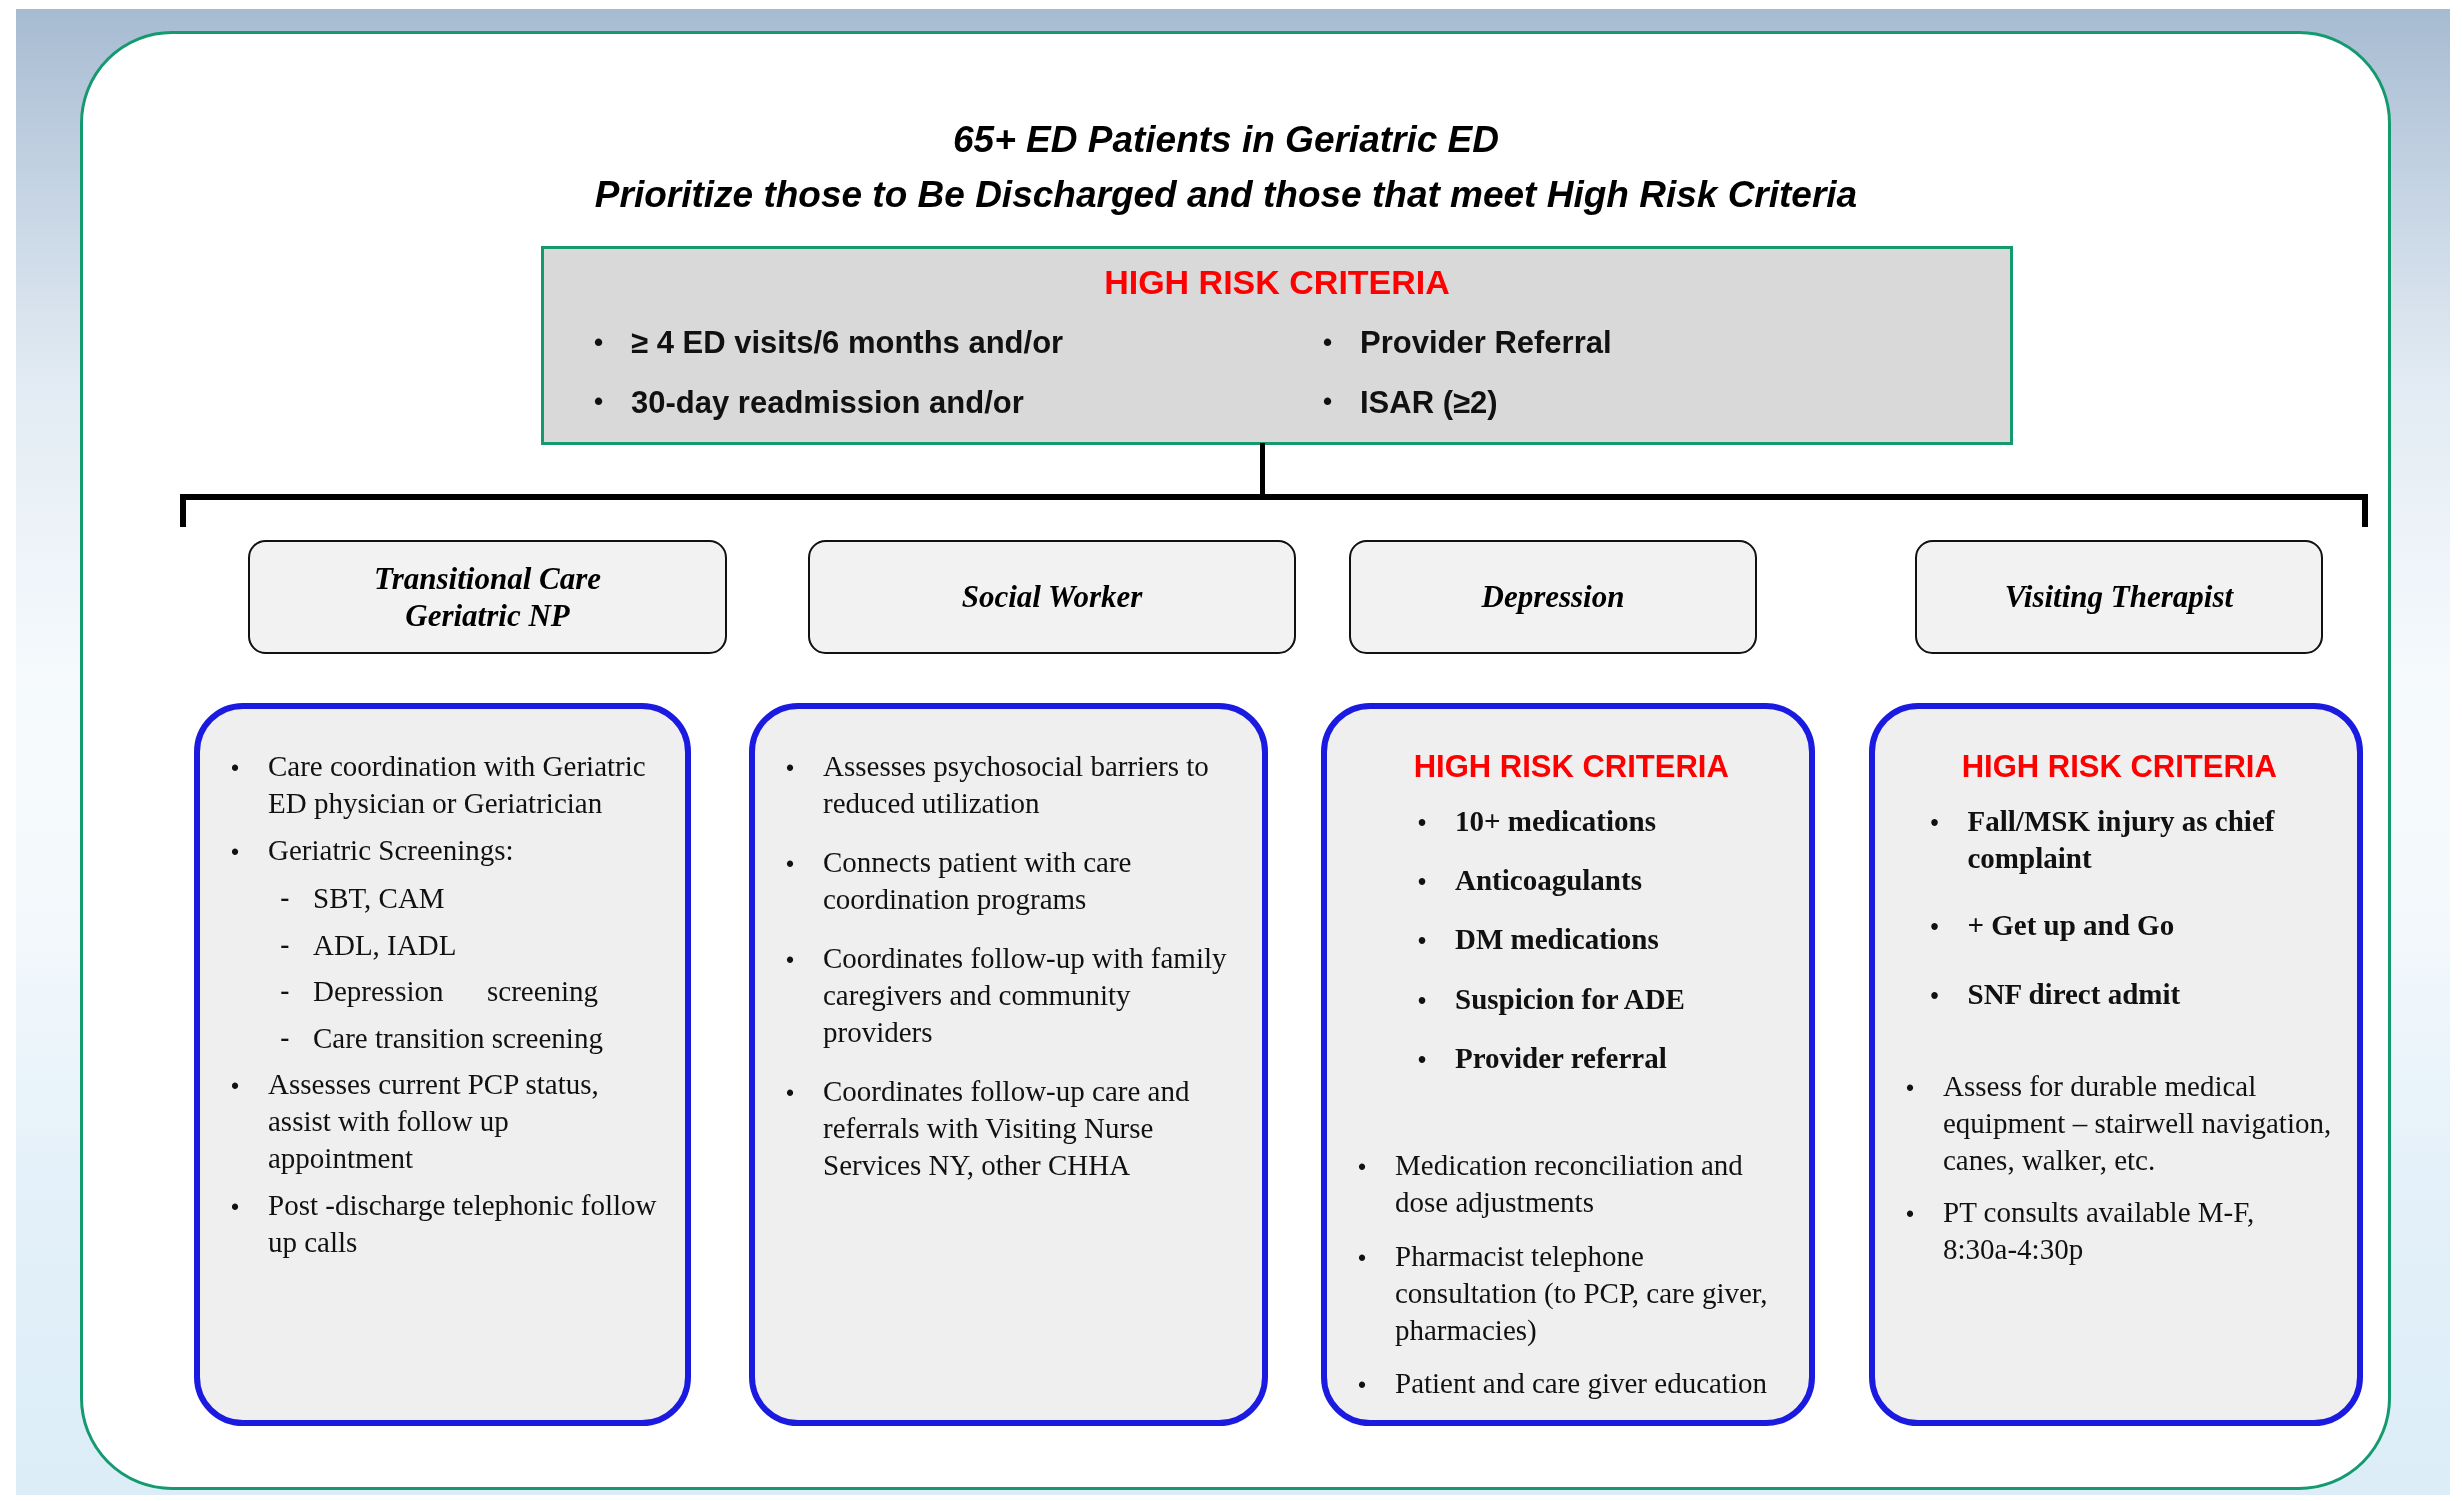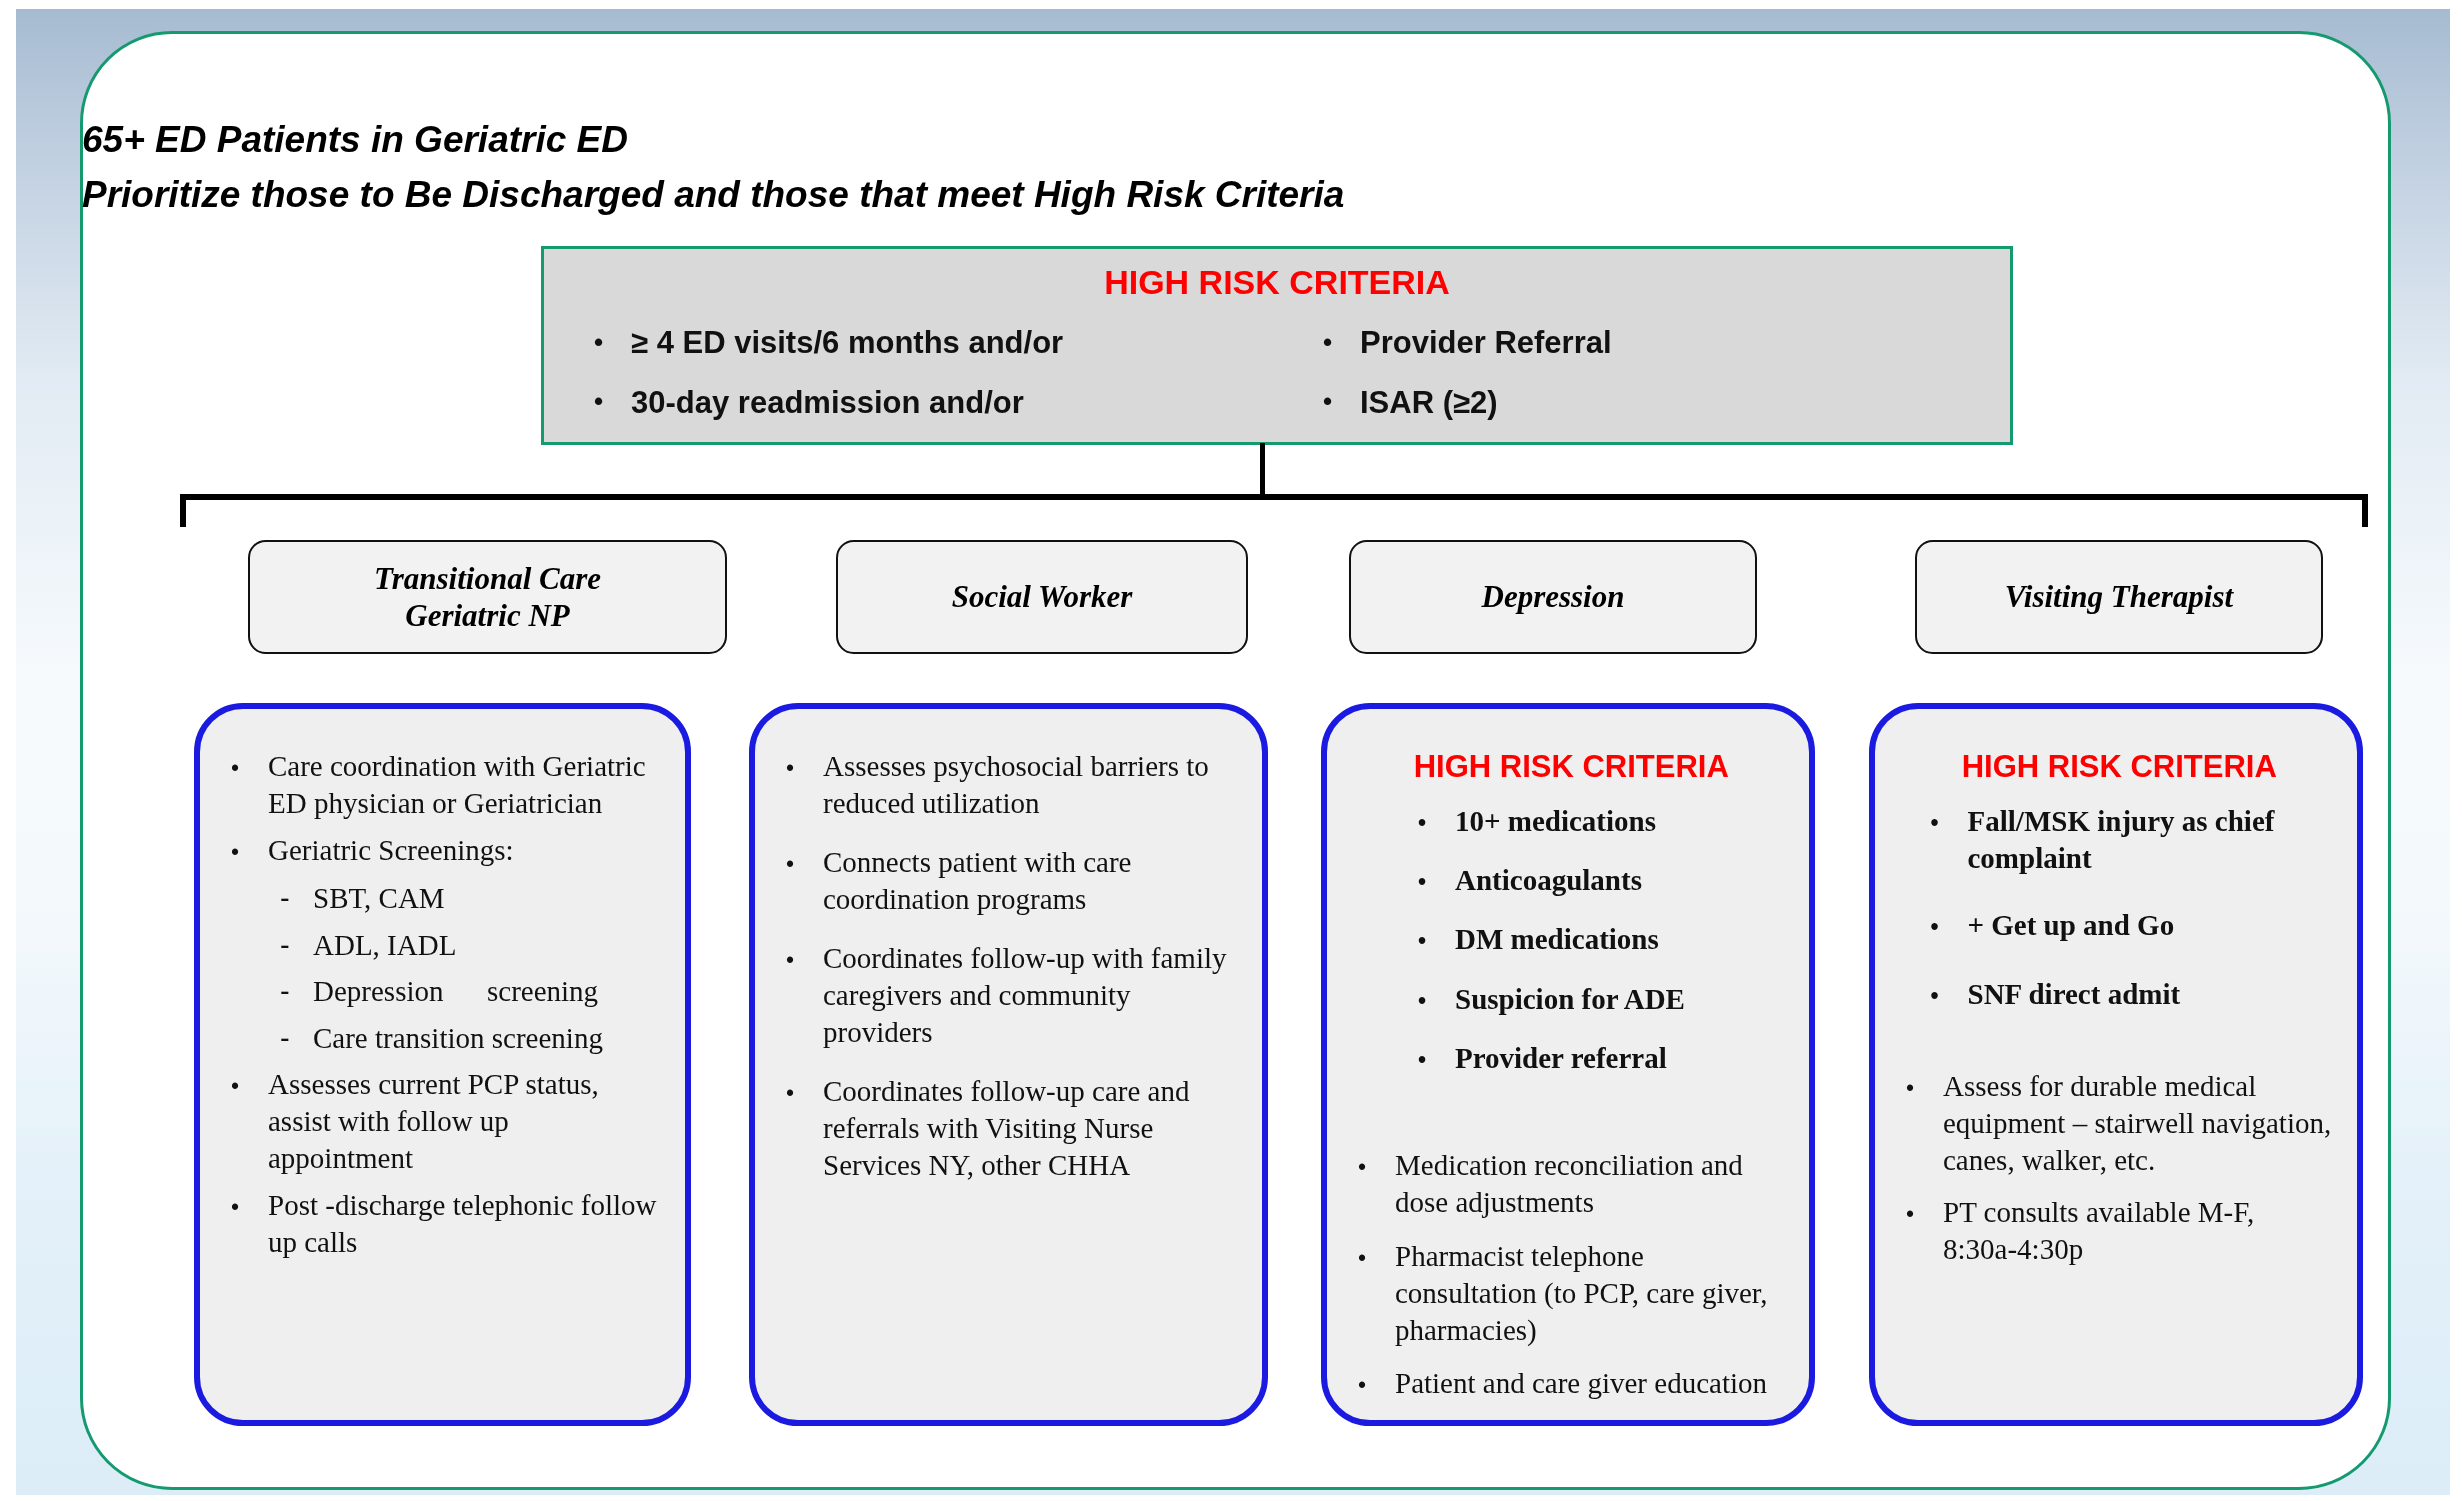--- a/index.html
+++ b/index.html
@@ -3,21 +3,21 @@
 <meta charset="utf-8">
 <style>
   html,body{margin:0;padding:0;background:#ffffff;}
   body{width:2462px;height:1502px;position:relative;overflow:hidden;
        font-family:"Liberation Sans",sans-serif;}
   .bg-gradient{position:absolute;left:15.7px;top:8.9px;right:12.3px;bottom:6.8px;
        background:linear-gradient(180deg,#A6BBD1 0%,#BCCCDE 8%,#E2EBF3 25%,
        #F6FAFD 45%,#F4F9FC 60%,#E3F0F9 80%,#DCEDF8 100%);}
   .panel{position:absolute;left:80px;top:31px;width:2311px;height:1459px;
        background:#ffffff;border:3.4px solid #149A6E;border-radius:92px;box-sizing:border-box;}
-  .title{position:absolute;left:82px;width:2308px;
+  .title{position:absolute;left:72px;width:2308px;text-align:center;
        font:italic 700 37px/1.25 "Liberation Sans",sans-serif;color:#000;}
   .title.l1{top:117px}
   .title.l2{top:172px}
 
   
   .crit-box{position:absolute;left:541px;top:246px;width:1472px;height:199px;
        background:#D9D9D9;border:3.4px solid #149A6E;box-sizing:border-box;padding-top:15px;}
   .crit-title{text-align:center;color:#FF0000;font:700 34px/1.1 "Liberation Sans",sans-serif;}
   .crit-cols{display:flex;margin-top:23px;}
   .crit-col{font:700 31px/1.2 "Liberation Sans",sans-serif;color:#111;}
@@ -32,21 +32,21 @@
   .conn-h{left:180px;top:494px;width:2187px;height:6.1px;}
   .tick-l{left:180px;top:494px;width:6.1px;height:33px;}
   .tick-r{left:2362px;top:494px;width:6.1px;height:33px;}
 
   
   .hdr{position:absolute;top:540px;height:114px;background:#F2F2F2;
        border:2.7px solid #111;border-radius:17.7px;box-sizing:border-box;
        display:flex;align-items:center;justify-content:center;text-align:center;
        font:italic 700 31px/1.2 "Liberation Serif",serif;color:#000;}
   .col-0{left:248px;width:479px}
-  .col-1{left:836px;width:412px}
+  .col-1{left:808px;width:488px}
   .col-2{left:1349px;width:408px}
   .col-3{left:1915px;width:408px}
 
   
   .card{position:absolute;top:703px;height:723px;background:#EFEFEF;
        border:6.8px solid #1A1AE0;border-radius:49px;box-sizing:border-box;
        padding:39px 24.5px 27px 31px;font:400 29px/37px "Liberation Sans",sans-serif;color:#111;}
   .card-0{left:194px;width:497px}
   .card-1{left:749px;width:519px}
   .card-2{left:1321px;width:494px}

